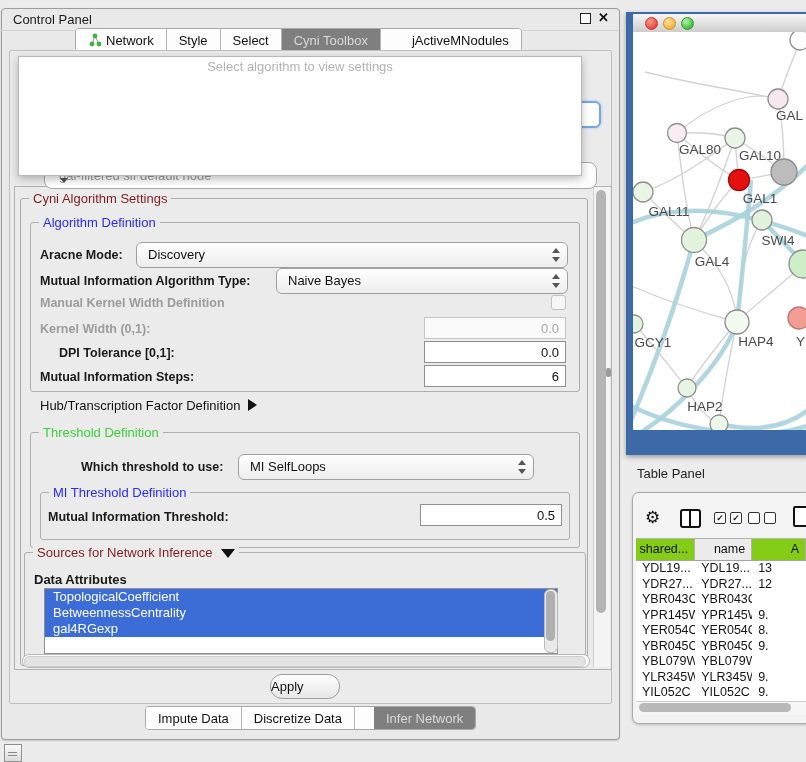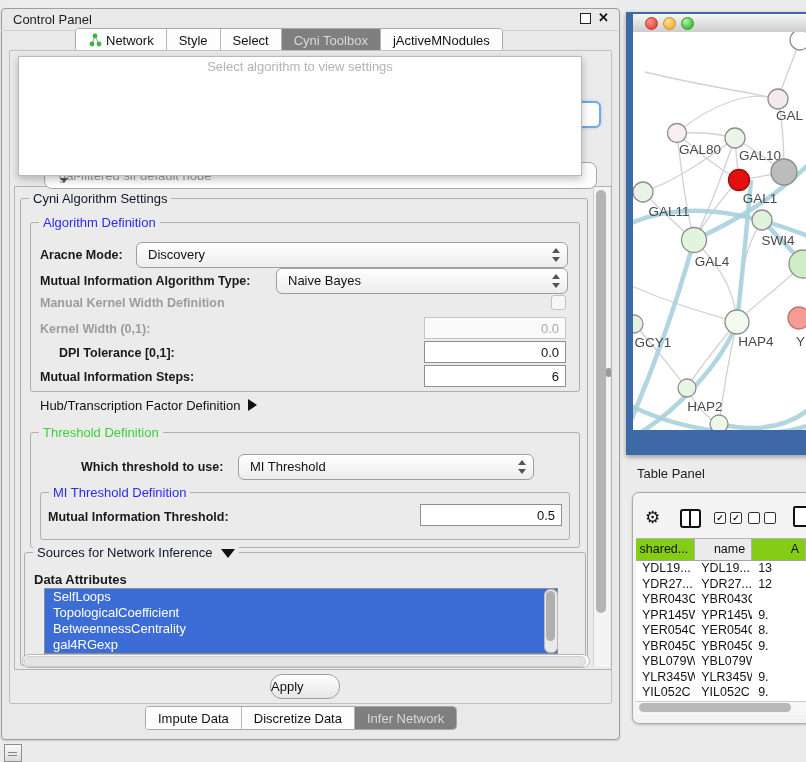--- a/index.html
+++ b/index.html
@@ -10,21 +10,21 @@
   #control-panel{left:1px;top:8px;width:617px;height:730px;background:#e9e9e9;
     border:1px solid #9d9d9d;border-radius:4px;box-shadow:0 1px 2px rgba(0,0,0,.15);}
   #cp-titlebar{left:1px;top:8px;width:617px;height:22px;border-bottom:1px solid #d2d2d2;}
   #cp-title{left:13px;top:12px;font-size:13px;color:#1c1c1c;}
   #btn-float{left:580px;top:13px;width:9px;height:9px;border:1.5px solid #222;background:#fff;}
   #btn-close{left:598px;top:10px;font-size:13px;font-weight:bold;color:#111;}
   
   .seg-group{display:flex;height:22px;border:1px solid #a8a8a8;border-radius:4px;background:#fdfdfd;overflow:hidden;}
   .seg{display:flex;align-items:center;justify-content:center;padding:0 12px;font-size:13px;color:#111;
        border-right:1px solid #b5b5b5;background:#fdfdfd;white-space:nowrap;}
-  .seg:last-child{border-right:none;}
+  .seg:last-child{border-right:none;margin-left:19px;}
   .seg.selected{background:#7f7f7f;color:#d9d9d9;}
   #top-tabs{left:75px;top:28px;}
   #bottom-tabs{left:145px;top:706px;}
   
   #cp-content{left:9px;top:50px;width:601px;height:652px;background:#ebebeb;border:1px solid #c0c0c0;border-radius:2px;}
   
   #algo-popup{left:18px;top:56px;width:562px;height:118px;background:#ffffff;border:1px solid #b8b8b8;
       box-shadow:0 3px 8px rgba(0,0,0,.25);z-index:50;}
   #popup-hint{left:0;top:2px;width:100%;text-align:center;font-size:13px;color:#b3b3b3;}
   .popup-item{height:16px;line-height:16px;font-size:13px;color:#000;padding-left:4px;}
@@ -35,21 +35,21 @@
       border-radius:6px;z-index:5;box-shadow:0 0 3px #9cc3ee;}
   #network-combo{left:44px;top:162px;width:551px;height:25px;background:#fdfdfd;border:1px solid #a8a8a8;
       border-radius:8px;z-index:4;}
   #network-combo span{position:absolute;left:14px;top:5px;font-size:13px;color:#9a9a9a;}
   
   #settings-viewport{left:14px;top:186px;width:596px;height:482px;border:1px solid #b3b3b3;background:#ebebeb;}
   .vscroll-track{background:#f4f4f4;border-left:1px solid #cfcfcf;}
   .vscroll-thumb{background:#b4b4b4;border-radius:6px;}
   
   .gbox{position:absolute;border:1px solid #aeaeae;border-radius:3px;}
-  .gtitle{position:absolute;top:-8px;left:8px;background:#ebebeb;padding:0 4px;font-size:13px;color:#0f172a;white-space:nowrap;}
+  .gtitle{position:absolute;top:-8px;left:8px;background:#ebebeb;padding:0 4px;font-size:13px;color:#7f1d1d;white-space:nowrap;}
   .gtitle.blue{color:#2a2af0;}
   .gtitle.green{color:#3bd03b;}
   .blabel{position:absolute;font-size:12.5px;font-weight:bold;color:#1a1a1a;white-space:nowrap;}
   .dlabel{position:absolute;font-size:12.5px;font-weight:bold;color:#9c9c9c;white-space:nowrap;}
   
   .combo{position:absolute;height:24px;background:linear-gradient(#ffffff,#ededed);border:1px solid #9f9f9f;
       border-radius:6px;font-size:13px;color:#111;}
   .combo .cval{position:absolute;left:11px;top:4px;}
   .stepper{position:absolute;right:6px;top:4px;width:10px;height:16px;}
   .stepper:before,.stepper:after{content:"";position:absolute;left:1px;border-left:4px solid transparent;border-right:4px solid transparent;}
@@ -189,35 +189,34 @@
 
 <div class="abs" style="left:40px;top:398px;font-size:13px;color:#111;">
   <span>Hub/Transcription Factor Definition</span><span class="tri-right"></span>
 </div>
 
 <div class="gbox" style="left:30px;top:432px;width:548px;height:114px;">
   <span class="gtitle green">Threshold Definition</span>
 </div>
 <div class="blabel" style="left:81px;top:460px;">Which threshold to use:</div>
 <div class="combo" style="left:238px;top:454px;width:294px;">
-  <span class="cval">MI Threshold</span>
+  <span class="cval">MI SelfLoops</span>
   <span class="stepper"></span>
 </div>
 <div class="gbox" style="left:40px;top:492px;width:528px;height:46px;">
   <span class="gtitle blue">MI Threshold Definition</span>
 </div>
 <div class="blabel" style="left:48px;top:510px;">Mutual Information Threshold:</div>
 <input class="numfield" style="left: 420px; top: 504px; width: 142px;" value="0.5">
 
 <div class="gbox" style="left:24px;top:552px;width:560px;height:112px;">
   <span class="gtitle"><span>Sources for Network Inference</span><span class="tri-down"></span></span>
 </div>
 <div class="blabel" style="left:34px;top:572px;font-size:13px;">Data Attributes</div>
 <div class="abs" id="attr-list">
-    <div class="attr-item">SelfLoops</div>
     <div class="attr-item">TopologicalCoefficient</div>
     <div class="attr-item">BetweennessCentrality</div>
     <div class="attr-item">gal4RGexp</div>
   </div>
 <div class="abs" id="attr-vscroll"></div>
 <div class="abs" id="attr-vthumb"></div>
 <div class="abs" id="hscroll"></div>
 <div class="abs" id="hscroll-thumb"></div>
 
 <div class="abs" id="apply-btn">Apply</div>

